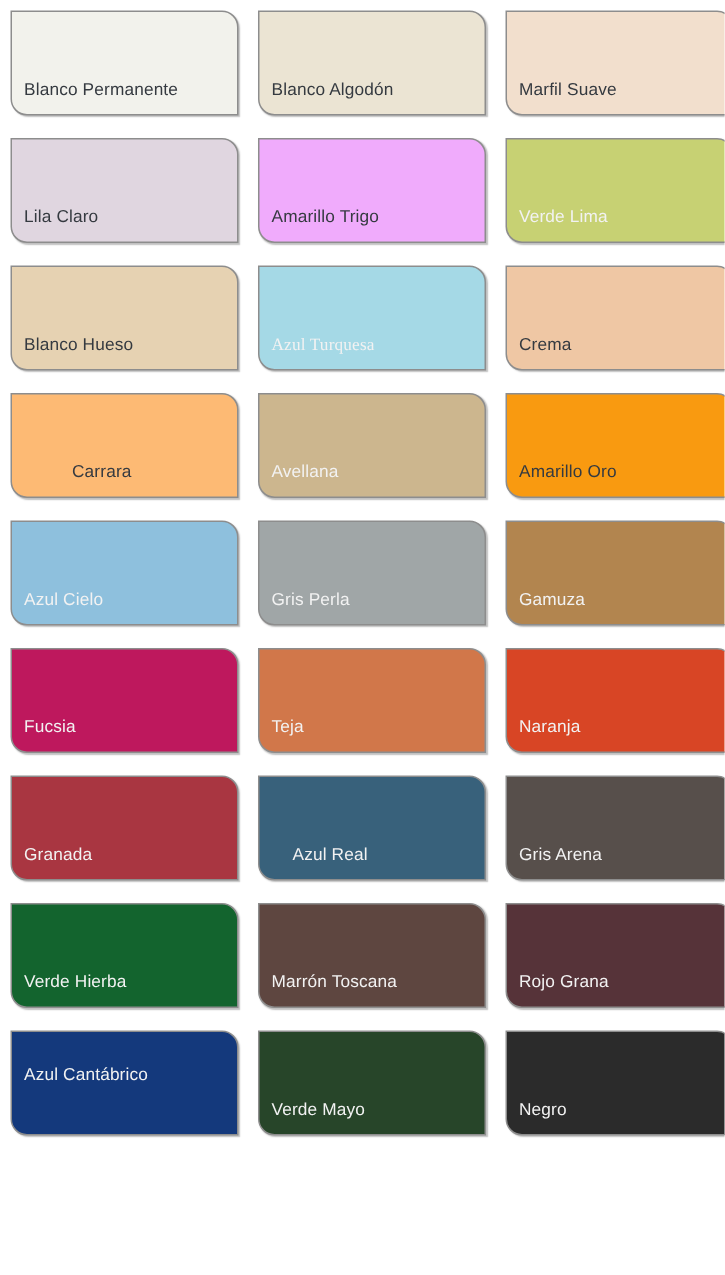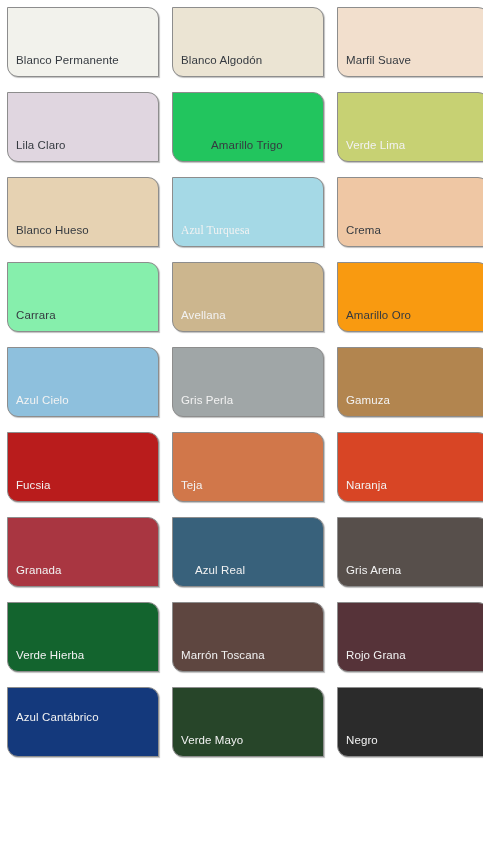--- a/index.html
+++ b/index.html
@@ -58,54 +58,54 @@
     </div>
     <div class="swatch dark-text" style="background: rgb(235, 228, 211); border-color: rgb(141, 141, 141);">
       <span class="swatch-label">Blanco Algodón</span>
     </div>
     <div class="swatch dark-text" style="background: rgb(242, 223, 205); border-color: rgb(141, 141, 141);">
       <span class="swatch-label">Marfil Suave</span>
     </div>
     <div class="swatch dark-text" style="background: rgb(224, 214, 224); border-color: rgb(141, 141, 141);">
       <span class="swatch-label">Lila Claro</span>
     </div>
-    <div class="swatch dark-text" style="background: #22c55e; border-color: rgb(141, 141, 141); padding-left: 30px;">
+    <div class="swatch dark-text" style="background: #f0abfc; border-color: rgb(141, 141, 141);">
       <span class="swatch-label">Amarillo Trigo</span>
     </div>
     <div class="swatch light-text" style="background: rgb(199, 209, 115); border-color: rgb(141, 141, 141);">
       <span class="swatch-label">Verde Lima</span>
     </div>
     <div class="swatch dark-text" style="background: rgb(230, 210, 178); border-color: rgb(141, 141, 141);">
       <span class="swatch-label">Blanco Hueso</span>
     </div>
     <div class="swatch light-text" style="background: rgb(165, 217, 230); border-color: rgb(141, 141, 141); font-family: Liberation Serif, serif;">
       <span class="swatch-label">Azul Turquesa</span>
     </div>
     <div class="swatch dark-text" style="background: rgb(239, 199, 164); border-color: rgb(141, 141, 141);">
       <span class="swatch-label">Crema</span>
     </div>
-    <div class="swatch dark-text" style="background: #86efac; border-color: rgb(141, 141, 141);">
+    <div class="swatch dark-text" style="background: #fdba74; border-color: rgb(141, 141, 141); padding-left: 32px;">
       <span class="swatch-label">Carrara</span>
     </div>
     <div class="swatch light-text" style="background: rgb(204, 182, 142); border-color: rgb(141, 141, 141);">
       <span class="swatch-label">Avellana</span>
     </div>
     <div class="swatch dark-text" style="background: rgb(249, 154, 16); border-color: rgb(141, 141, 141);">
       <span class="swatch-label">Amarillo Oro</span>
     </div>
     <div class="swatch light-text" style="background: rgb(142, 192, 221); border-color: rgb(141, 141, 141);">
       <span class="swatch-label">Azul Cielo</span>
     </div>
     <div class="swatch light-text" style="background: rgb(160, 166, 167); border-color: rgb(141, 141, 141);">
       <span class="swatch-label">Gris Perla</span>
     </div>
     <div class="swatch light-text" style="background: rgb(178, 133, 79); border-color: rgb(141, 141, 141);">
       <span class="swatch-label">Gamuza</span>
     </div>
-    <div class="swatch light-text" style="background: #b91c1c; border-color: rgb(141, 141, 141); align-items: flex-end;">
+    <div class="swatch light-text" style="background: #be185d; border-color: rgb(141, 141, 141); align-items: flex-end;">
       <span class="swatch-label">Fucsia</span>
     </div>
     <div class="swatch light-text" style="background: rgb(209, 119, 74); border-color: rgb(141, 141, 141);">
       <span class="swatch-label">Teja</span>
     </div>
     <div class="swatch light-text" style="background: rgb(216, 69, 37); border-color: rgb(141, 141, 141);">
       <span class="swatch-label">Naranja</span>
     </div>
     <div class="swatch light-text" style="background: rgb(169, 54, 65); border-color: rgb(141, 141, 141);">
       <span class="swatch-label">Granada</span>

